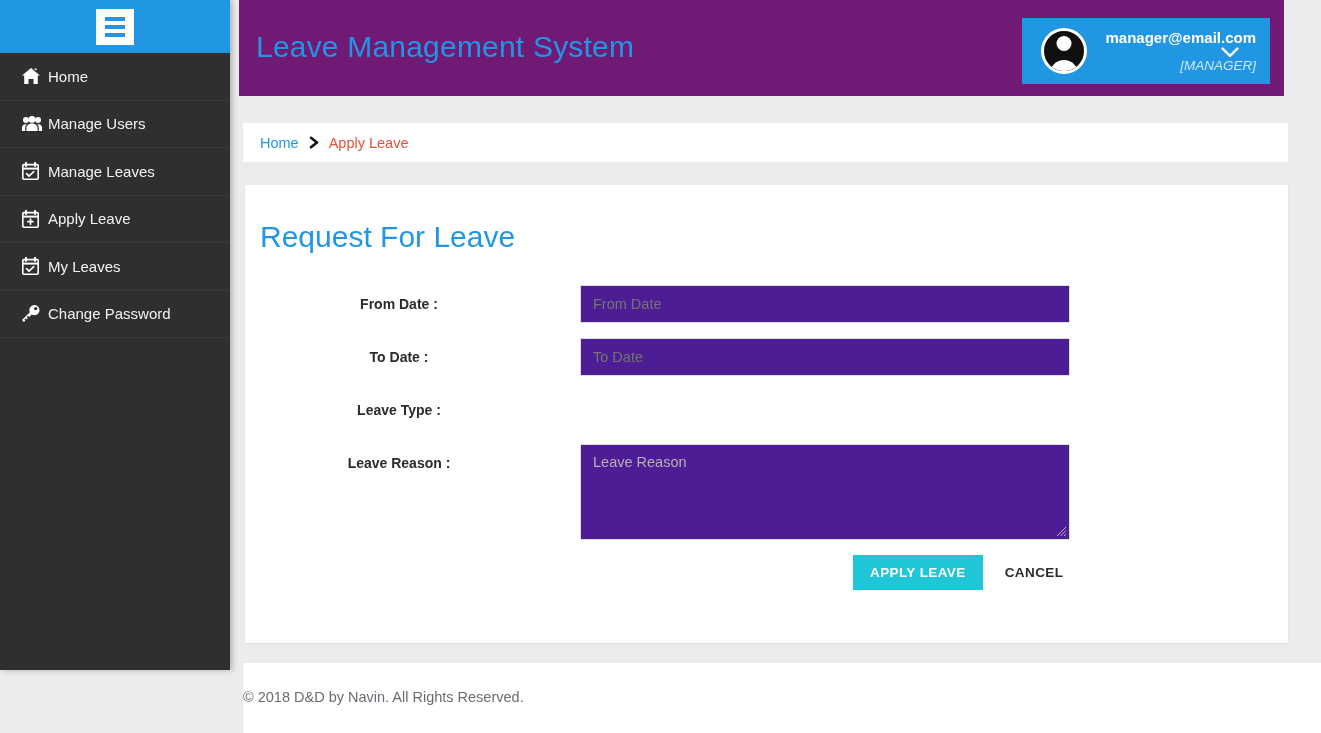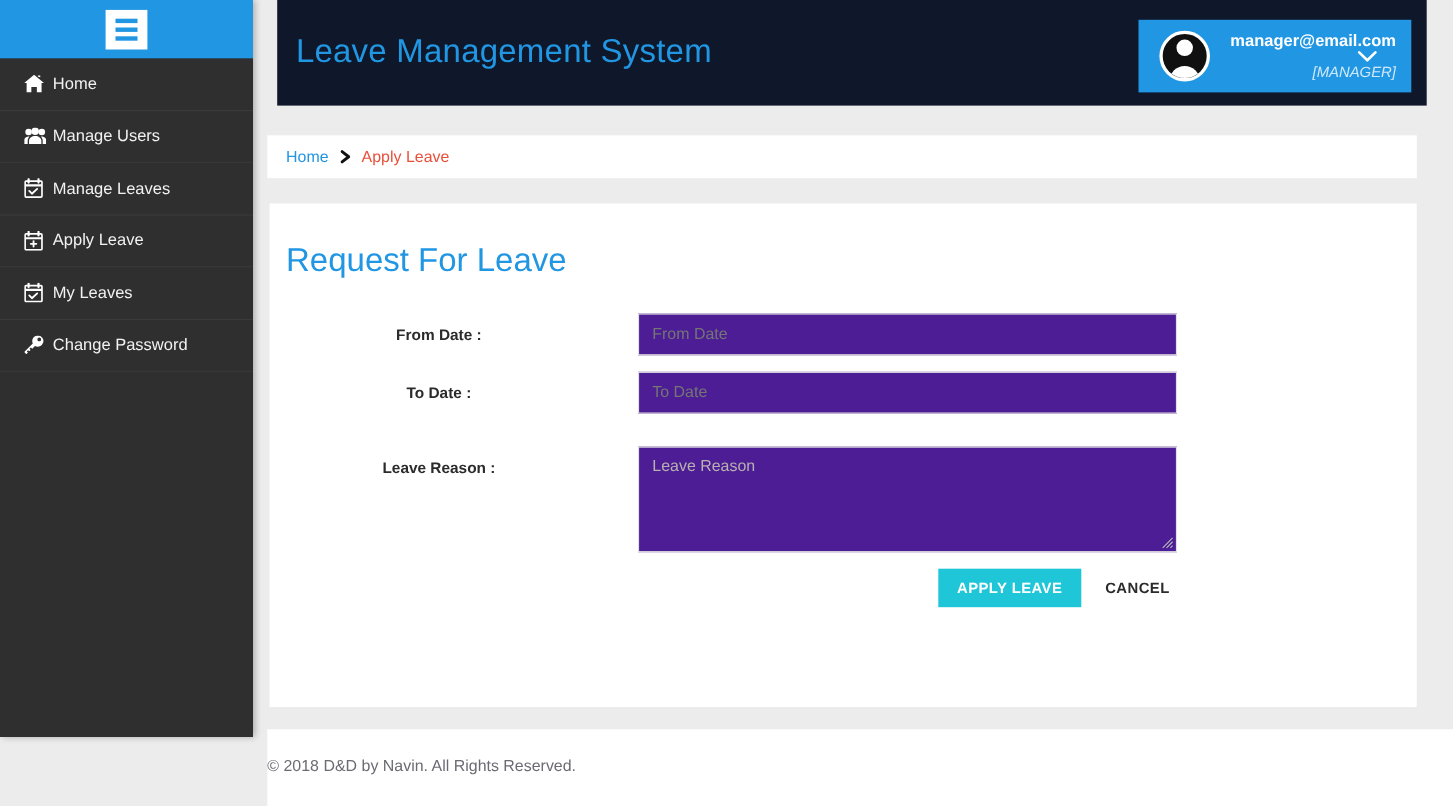--- a/index.html
+++ b/index.html
@@ -37,23 +37,23 @@
   }
   .side-item .s-ico {
     width: 26px; display: inline-flex; align-items: center;
     justify-content: flex-start; color: #ffffff; flex: none;
   }
   .side-item .s-ico svg { display: block; }
   .side-item .s-lbl { white-space: nowrap; }
 
   
   #topbar {
-    position: absolute; left: 252px; top: 0;
+    position: absolute; left: 239px; top: 0;
     width: 1045px; height: 96px;
-    background: #0f172a;
+    background: #701a75;
   }
   #app-title {
     position: absolute; left: 17px; top: 30px;
     font-size: 30px; color: #2196e3; font-weight: 400;
     letter-spacing: .2px; white-space: nowrap;
   }
   #user-badge {
     position: absolute; right: 14px; top: 18px;
     width: 248px; height: 66px; background: #2196e3;
     display: flex; align-items: center; cursor: pointer;
@@ -275,20 +275,21 @@
     </div>
 
     <div class="form-row">
       <div class="lbl">To Date :</div>
       <div class="ctl">
         <input class="fld" type="text" placeholder="To Date" style="">
       </div>
     </div>
 
     <div class="form-row">
+      <div class="lbl">Leave Type :</div>
     </div>
 
     <div class="form-row">
       <div class="lbl">Leave Reason :</div>
       <div class="ctl">
         <div class="txtarea">
           <span>Leave Reason</span>
           <svg class="grip" viewBox="0 0 12 12" stroke="#bbb" stroke-width="1">
             <path d="M11 2L2 11M11 5.5L5.5 11M11 9L9 11"></path>
           </svg>

